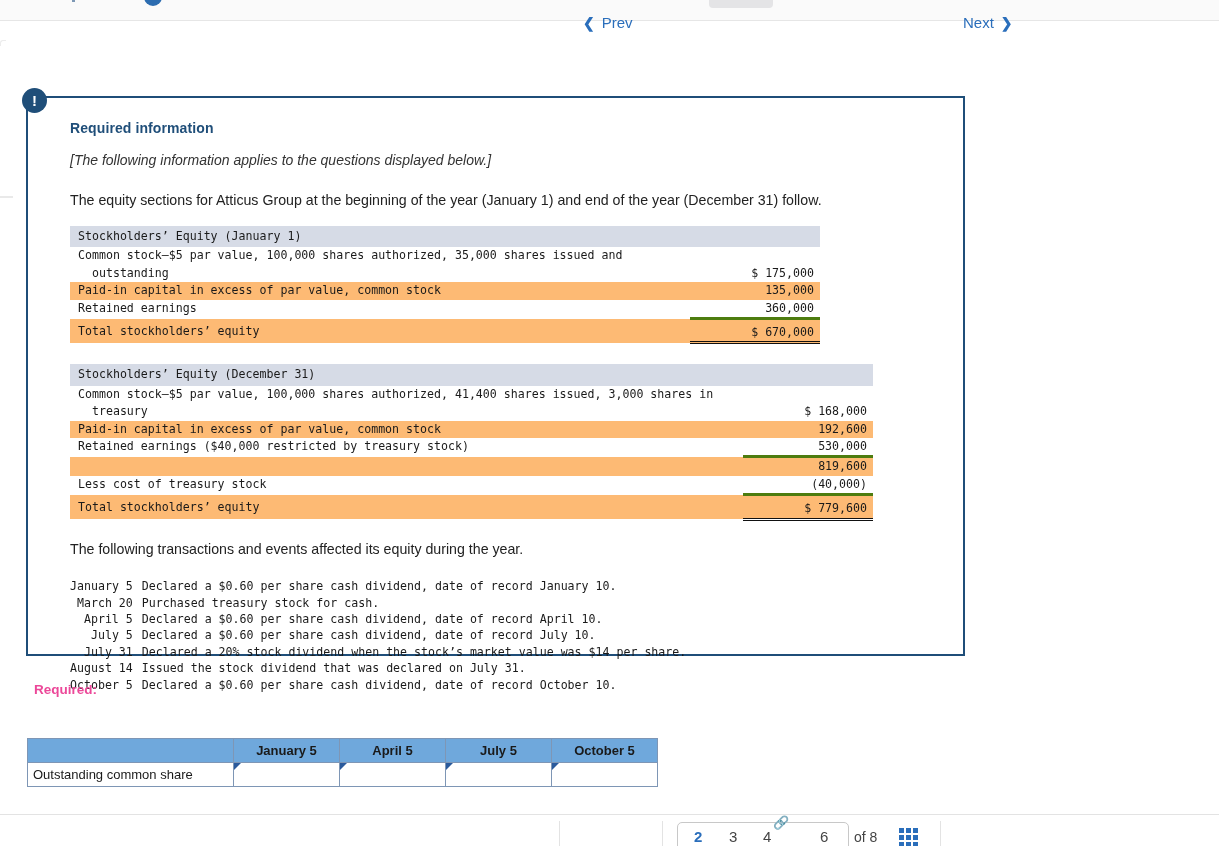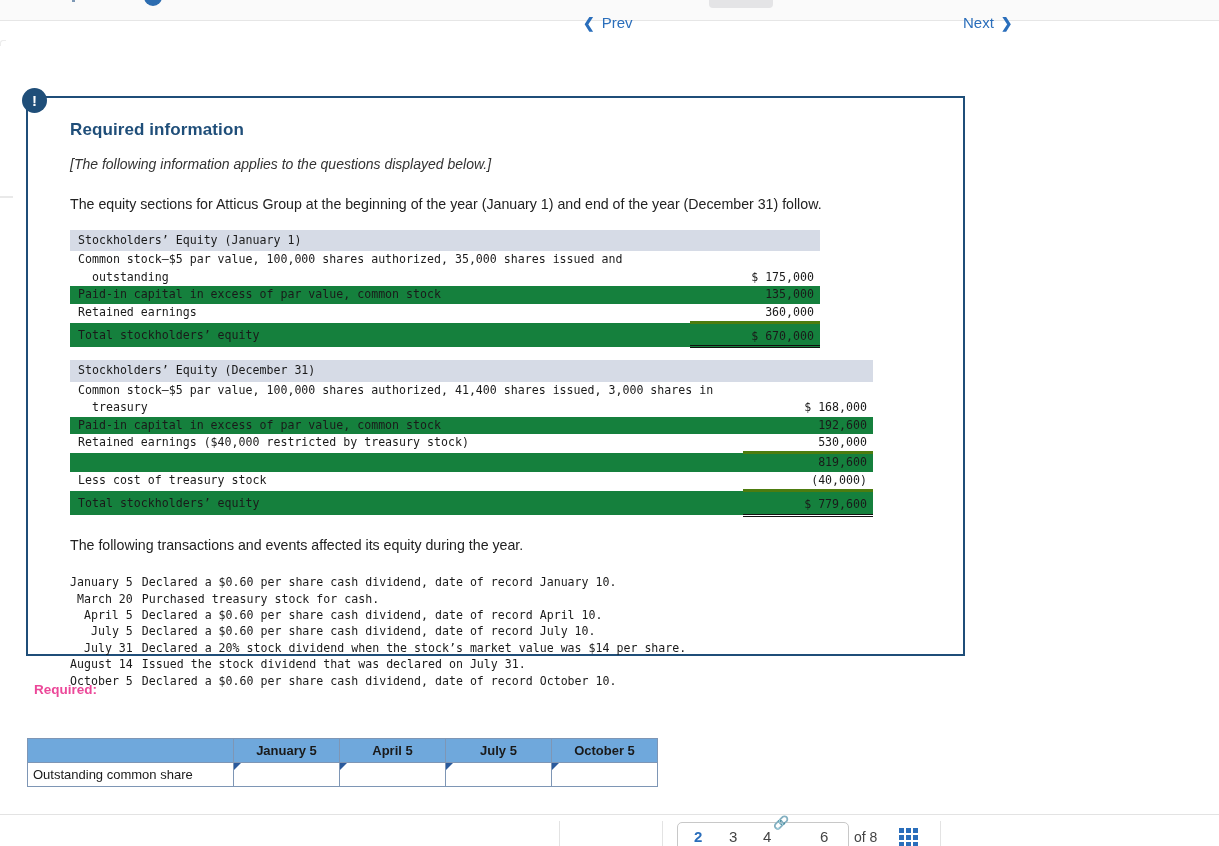--- a/index.html
+++ b/index.html
@@ -47,21 +47,21 @@
   .badge {
     position: absolute; left: 22px; top: 88px; width: 25px; height: 25px;
     border-radius: 50%; background: #1f4e79; color: #fff;
     font-size: 15px; font-weight: bold; line-height: 25px; text-align: center;
     font-family: "Liberation Sans", sans-serif;
     z-index: 5;
   }
   .card-inner { padding: 22px 30px 0 42px; }
 
   h2.req-info {
-    margin: 0 0 16px 0; font-size: 17px; font-weight: bold; color: #1f4e79;
+    margin: 0 0 16px 0; font-size: 14px; font-weight: bold; color: #1f4e79;
     letter-spacing: .1px;
   }
   p.italic-note {
     margin: 0 0 24px 0; font-size: 14px; color: #333; font-style: italic;
   }
   p.lead {
     margin: 0 0 18px 0; font-size: 14.2px; color: #222;
   }
   p.lead2 {
     margin: 20px 0 0 0; font-size: 14.2px; color: #222;
@@ -72,27 +72,27 @@
     border-collapse: collapse;
     font-family: "DejaVu Sans Mono", "Liberation Mono", monospace;
     font-size: 11.6px; color: #1a1a1a; table-layout: fixed;
   }
   .acct td { padding: 1px 0; vertical-align: top; line-height: 15.4px; }
   .acct .lbl { padding-left: 8px; white-space: pre; }
   .acct .num { text-align: right; padding-right: 6px; white-space: pre; }
   .acct tr.hdr td {
     background: #d6dbe6; font-weight: normal; padding-top: 3px; padding-bottom: 3px;
   }
-  .acct tr.alt td { background: #15803d; }
+  .acct tr.alt td { background: #fdba74; }
   .acct td.u1 { border-bottom: 3px solid #4d7c0f; }
   .acct td.u2 { border-bottom: 3px double #111; }
   .acct tr.pad td { padding-top: 5px; }
   .tbl1 { width: 750px; margin: 8px 0 0 0; }
   .tbl1 col.c1 { width: 620px; } .tbl1 col.c2 { width: 130px; }
-  .tbl2 { width: 803px; margin: 12px 0 0 0; }
+  .tbl2 { width: 803px; margin: 20px 0 0 0; }
   .tbl2 col.c1 { width: 673px; } .tbl2 col.c2 { width: 130px; }
 
   
   .trans {
     margin-top: 22px; border-collapse: collapse;
     font-family: "DejaVu Sans Mono", "Liberation Mono", monospace;
     font-size: 11.6px; color: #1a1a1a;
   }
   .trans td { padding: 0.5px 0; line-height: 15.4px; white-space: pre; }
   .trans td.date { text-align: right; padding-right: 9px; }

